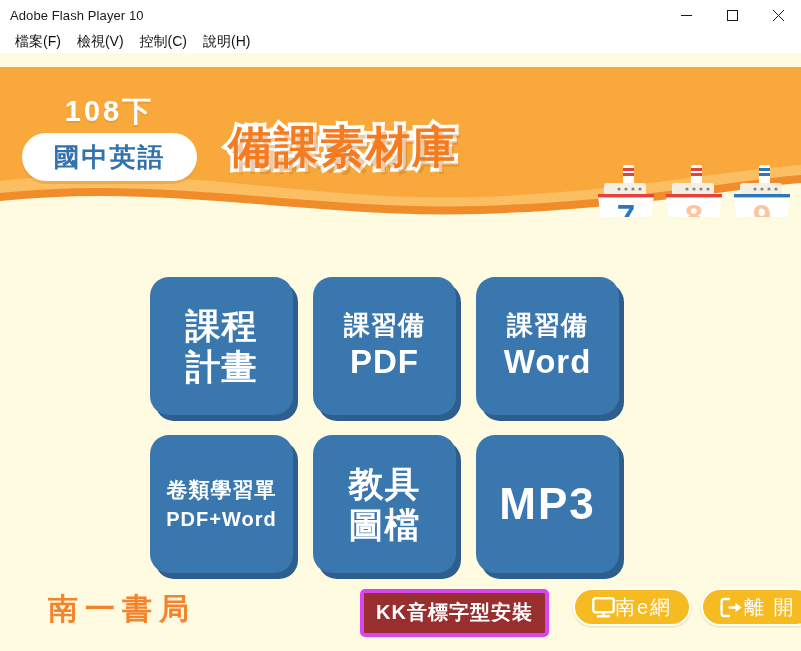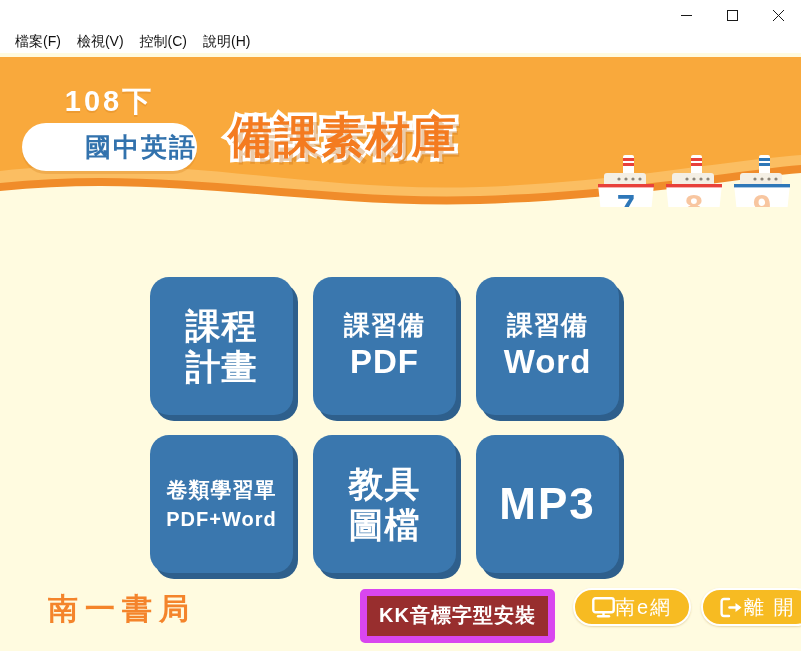--- a/index.html
+++ b/index.html
@@ -66,21 +66,21 @@
   .stage {
     position: relative;
     flex: 1 1 auto;
     background: #FFFBE0;
     overflow: hidden;
   }
 
   
   .banner {
     position: absolute;
-    left: 0; top: 4px; right: 0;
+    left: 0; top: 14px; right: 0;
     height: 150px;
     background: #F9A93C;
     overflow: hidden;
   }
   .banner-waves {
     position: absolute;
     left: 0; bottom: -2px; width: 801px; height: 60px;
   }
   .badge-wrap {
     position: absolute;
@@ -96,21 +96,21 @@
     line-height: 1;
     text-shadow: 0 2px 0 rgba(215,130,30,.35);
   }
   .badge-pill {
     margin-top: 7px;
     background: #ffffff;
     border-radius: 26px;
     height: 48px;
     display: flex;
     align-items: center;
-    justify-content: flex-end;
+    justify-content: center;
     box-shadow: 0 3px 0 rgba(214,131,32,.30);
   }
   .badge-pill span {
     color: #3272AD;
     font-size: 26px;
     font-weight: bold;
     letter-spacing: 2px;
   }
 
   .main-title {
@@ -199,21 +199,21 @@
     font-weight: bold;
     color: #F4842B;
     letter-spacing: 7px;
     font-family: "Liberation Serif", "DejaVu Serif", serif;
     white-space: nowrap;
   }
   .kkbtn {
     position: absolute;
     left: 330px; top: 8px;
     background: #982E2E;
-    border: 7px solid #d946ef;
+    border: 4px solid #d946ef;
     border-radius: 5px;
     padding: 6px 12px 7px;
     color: #ffffff;
     font-size: 20px;
     font-weight: bold;
     letter-spacing: 1px;
     white-space: nowrap;
     cursor: pointer;
   }
   .pillbtn {
@@ -237,20 +237,21 @@
   .pillbtn svg { display: block; flex: 0 0 auto; }
   #btn-nanweb { left: 543px; }
   #btn-exit   { left: 671px; }
 </style>
 </head>
 <body>
 
 <div id="app">
 
   <div class="titlebar">
+    <div class="titlebar-text">Adobe Flash Player 10</div>
     <div class="winbtns">
       <div class="winbtn">
         <svg width="11" height="11" viewBox="0 0 11 11">
           <line x1="0" y1="5.5" x2="11" y2="5.5" stroke="#1a1a1a" stroke-width="1"></line>
         </svg>
       </div>
       <div class="winbtn">
         <svg width="11" height="11" viewBox="0 0 11 11">
           <rect x="0.5" y="0.5" width="10" height="10" fill="none" stroke="#1a1a1a" stroke-width="1"></rect>
         </svg>

